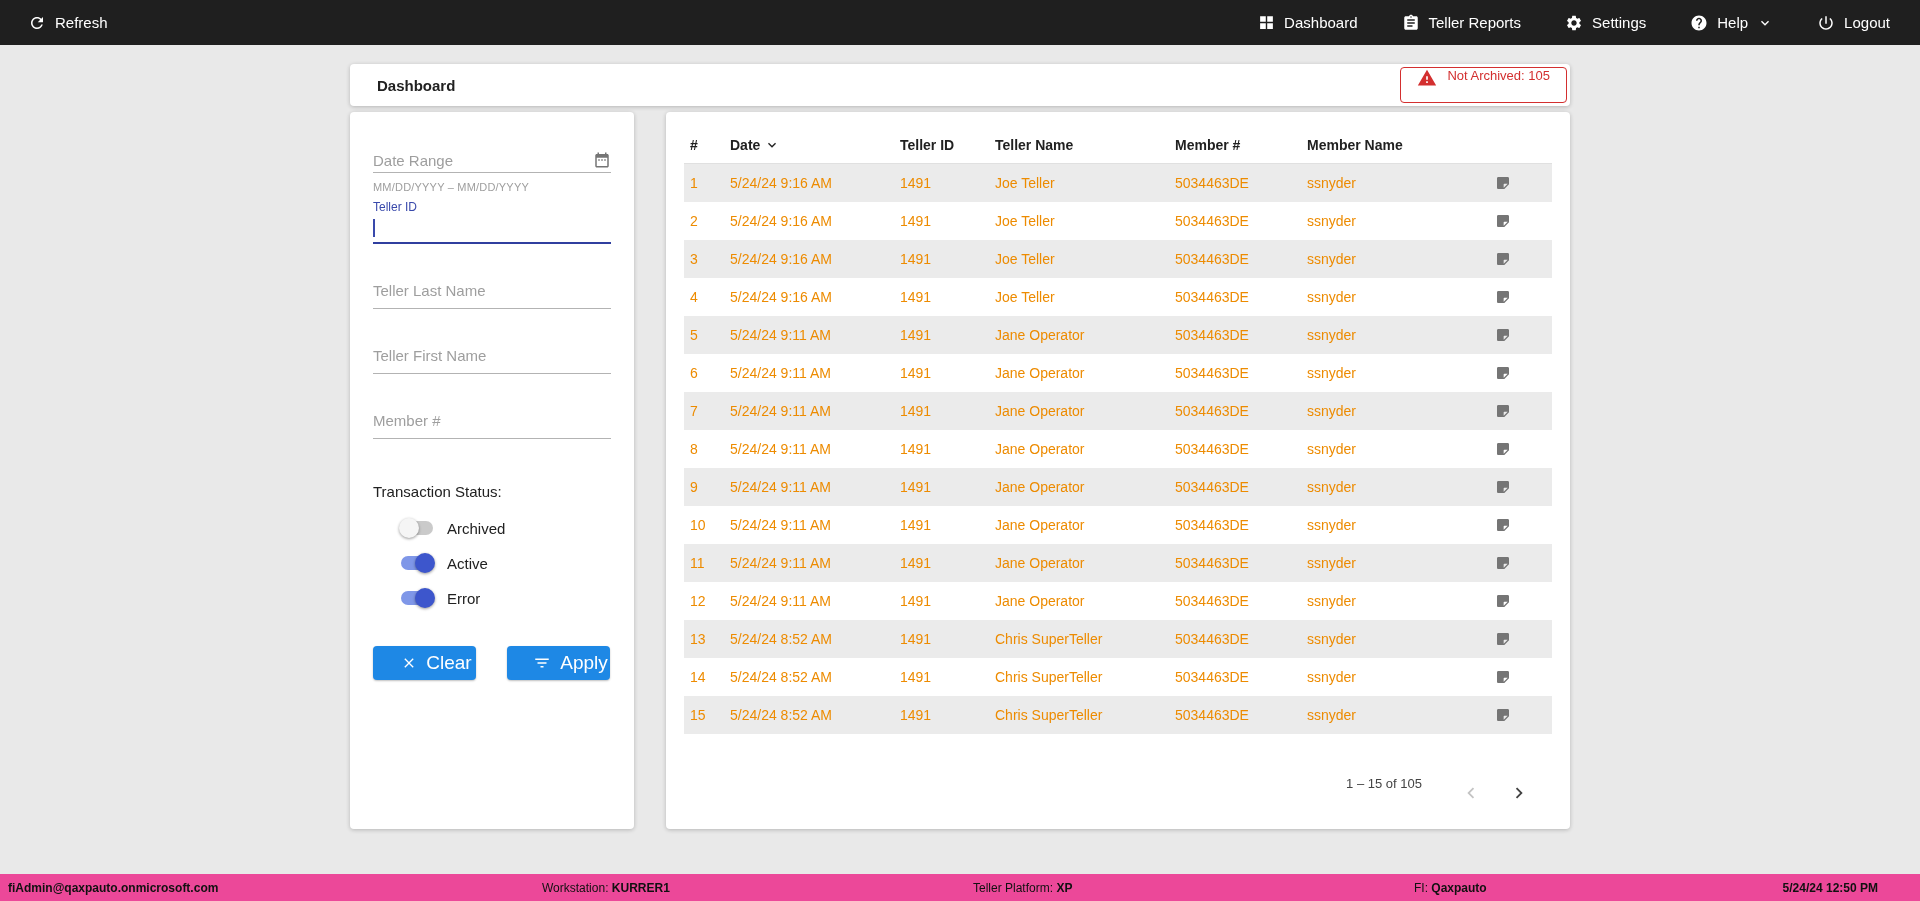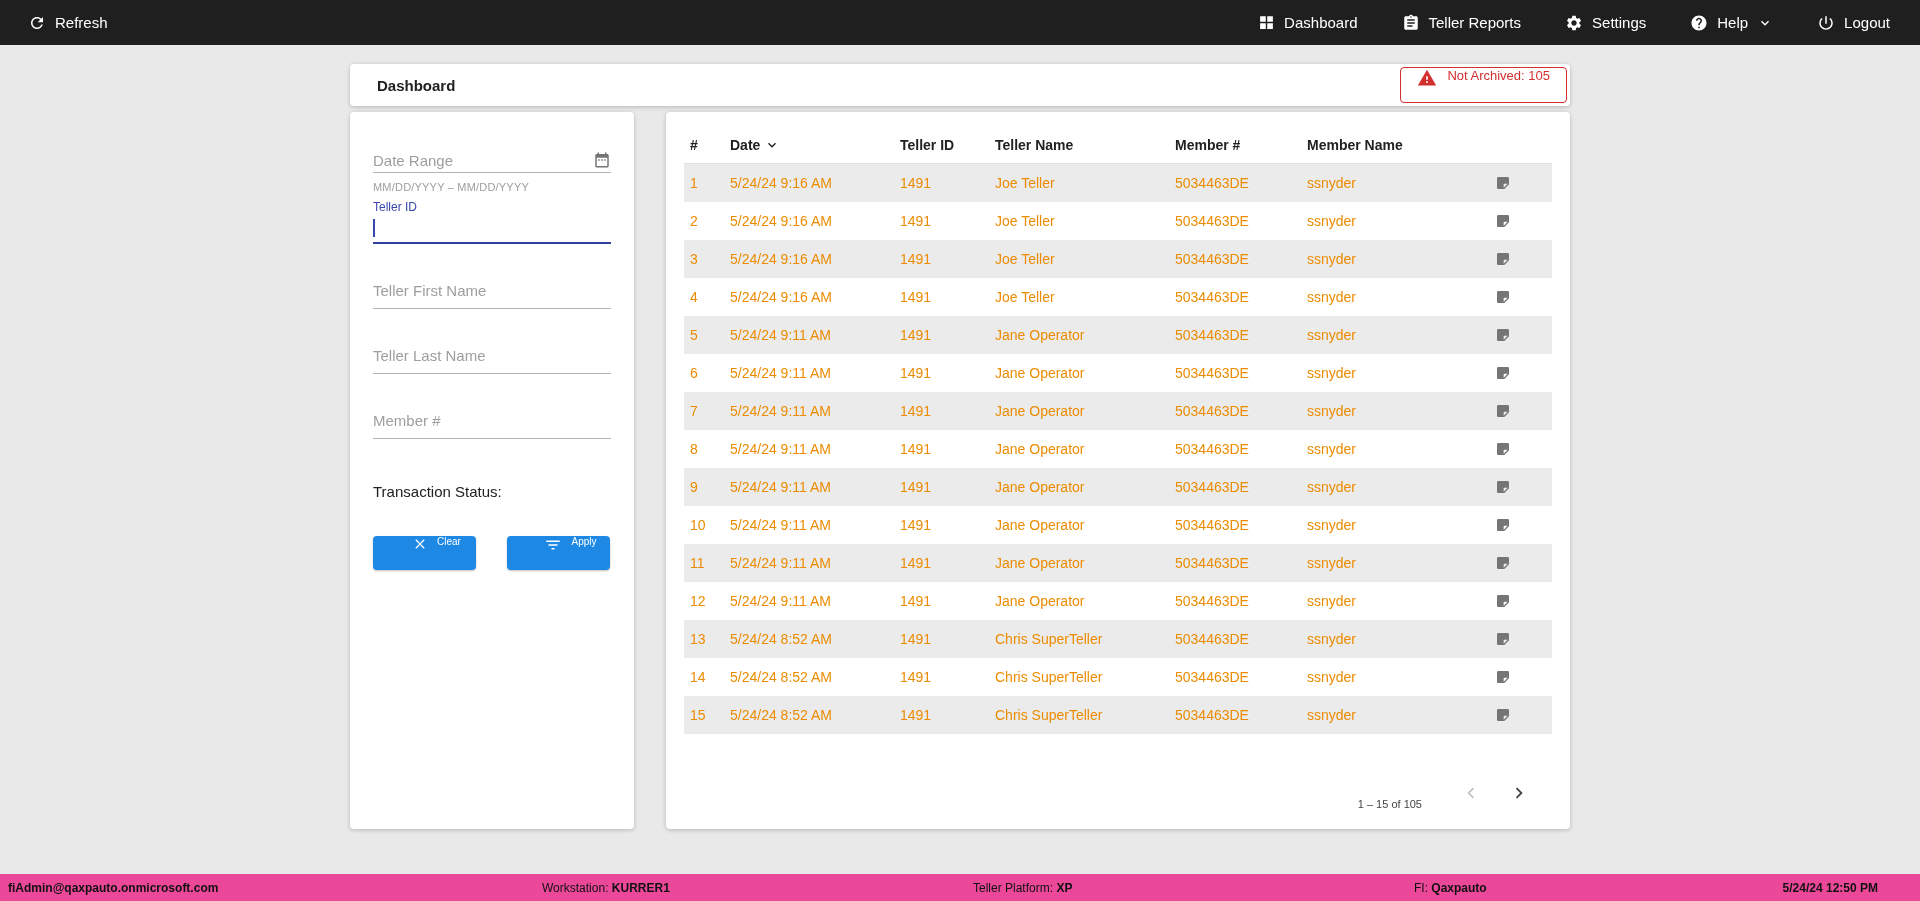--- a/index.html
+++ b/index.html
@@ -46,33 +46,33 @@
   .track { position: absolute; left: 2px; top: 3px; width: 32px; height: 14px; border-radius: 7px;
            background: #9e9e9e; opacity: .55; display: block; }
   .thumb { position: absolute; left: 0; top: 0; width: 20px; height: 20px; border-radius: 50%;
            background: #f5f5f5; box-shadow: 0 1px 3px rgba(0,0,0,.4); display: block; }
   .switch.on .track { background: #7f97e8; opacity: 1; }
   .switch.on .thumb { left: 16px; background: #3d56cc; }
   .toggle-label { font-size: 15px; }
 
   .btn-row { margin-top: 36px; display: flex; gap: 31px; }
   .btn { width: 103px; height: 34px; border: none; border-radius: 4px; background: #1e88e5; color: #fff;
-         font-size: 10px; font-family: inherit; display: flex; justify-content: center;
+         font-size: 19px; font-family: inherit; display: flex; align-items: center; justify-content: center;
          gap: 9px; cursor: pointer; box-shadow: 0 1px 2px rgba(0,0,0,.25); padding-left: 24px; }
 
   
   .thead, .trow { display: grid; grid-template-columns: 40px 170px 95px 180px 132px 186px 1fr;
                   align-items: center; padding-left: 6px; }
   .thead { height: 38px; border-bottom: 1px solid #e0e0e0; font-size: 14px; font-weight: bold; color: #212121; }
   .th { display: flex; align-items: center; gap: 4px; }
   .trow { height: 38px; font-size: 14px; color: #ED8B00; cursor: pointer; }
   .trow.striped { background: #ebebeb; }
   .cell-note { display: flex; align-items: center; padding-left: 2px; }
-  .pagination { margin-top: 42px; display: flex; align-items: flex-end; justify-content: flex-end;
-                gap: 14px; padding-right: 16px; color: #555; font-size: 11px; }
+  .pagination { margin-top: 42px; display: flex; align-items: flex-start; justify-content: flex-end;
+                gap: 14px; padding-right: 16px; color: #555; font-size: 13px; }
   .pg-range { margin-right: 18px; color: #444; }
   .pg-btn { width: 34px; height: 34px; display: flex; align-items: center; justify-content: center;
             border-radius: 50%; cursor: pointer; }
 
   
   .footer { position: fixed; left: 0; bottom: 0; width: 1920px; height: 27px; background: #ec4899; font-size: 12px; text-align: center; }
   .footer .seg { position: absolute; top: 7px; white-space: nowrap; color: #111; }
   b { font-weight: bold; }
 </style>
 </head>
@@ -152,41 +152,64 @@
       <div>
         <div class="float-label">Teller ID</div>
         <div class="input-row">
           <span class="caret"></span>
         </div>
         <div class="underline-focus"></div>
       </div>
 
       <div class="field-std">
         <div class="f-row">
-            <span class="placeholder">Teller First Name</span>
+            <span class="placeholder">Teller Last Name</span>
           </div>
         <div class="underline"></div>
       </div>
 
       <div class="field-std">
         <div class="f-row">
-            <span class="placeholder">Teller Last Name</span>
+            <span class="placeholder">Teller First Name</span>
           </div>
         <div class="underline"></div>
       </div>
 
       <div class="field-std">
         <div class="f-row">
             <span class="placeholder">Member #</span>
           </div>
         <div class="underline"></div>
       </div>
 
 
       <div class="status-label">Transaction Status:</div>
+      <div class="toggles">
+          <div class="toggle-row">
+            <span class="switch">
+              <span class="track"></span>
+              <span class="thumb"></span>
+            </span>
+            <span class="toggle-label">Archived</span>
+          </div>
+          <div class="toggle-row">
+            <span class="switch on">
+              <span class="track"></span>
+              <span class="thumb"></span>
+            </span>
+            <span class="toggle-label">Active</span>
+          </div>
+          <div class="toggle-row">
+            <span class="switch on">
+              <span class="track"></span>
+              <span class="thumb"></span>
+            </span>
+            <span class="toggle-label">Error</span>
+          </div>
+        </div>
 
       <div class="btn-row">
         <button class="btn">
           <svg width="16" height="16" viewBox="0 0 24 24" fill="#fff">
               <path d="M19 6.41L17.59 5 12 10.59 6.41 5 5 6.41 10.59 12 5 17.59 6.41 19 12 13.41 17.59 19 19 17.59 13.41 12z"></path>
             </svg>
           <span>Clear</span>
         </button>
         <button class="btn">
           <svg width="18" height="18" viewBox="0 0 24 24" fill="#fff">

